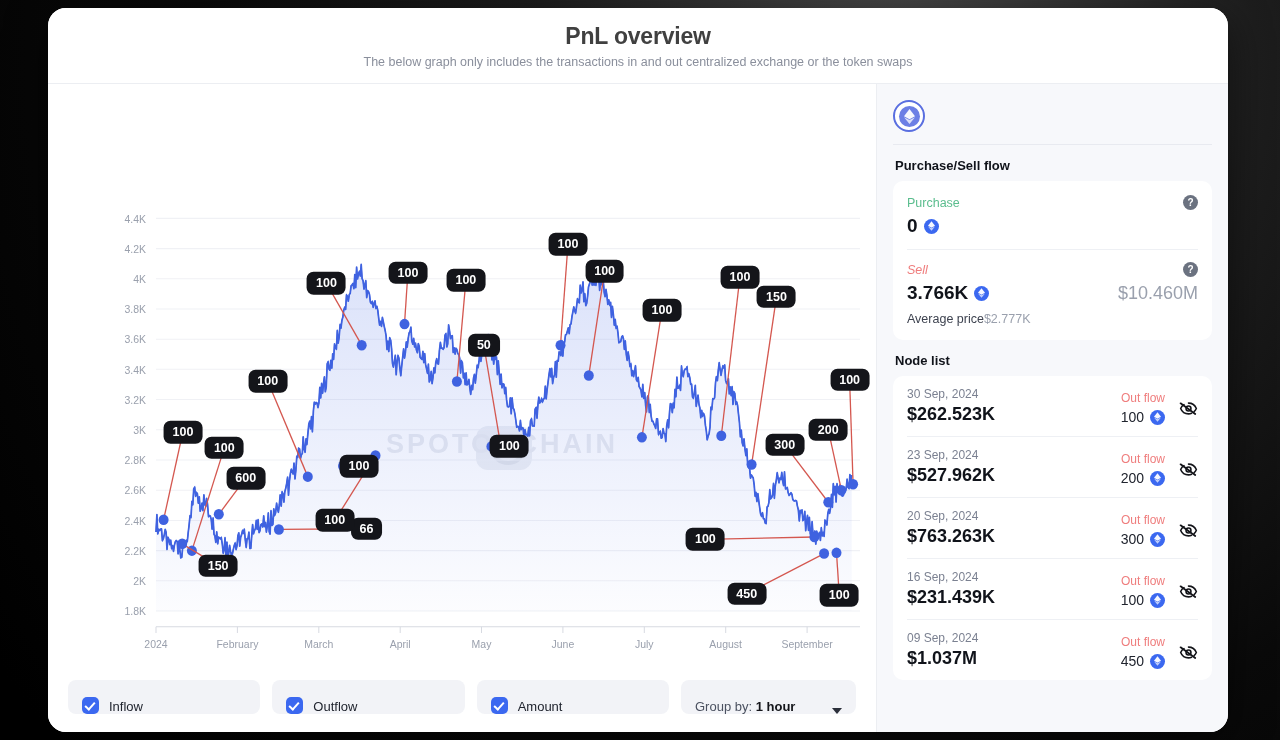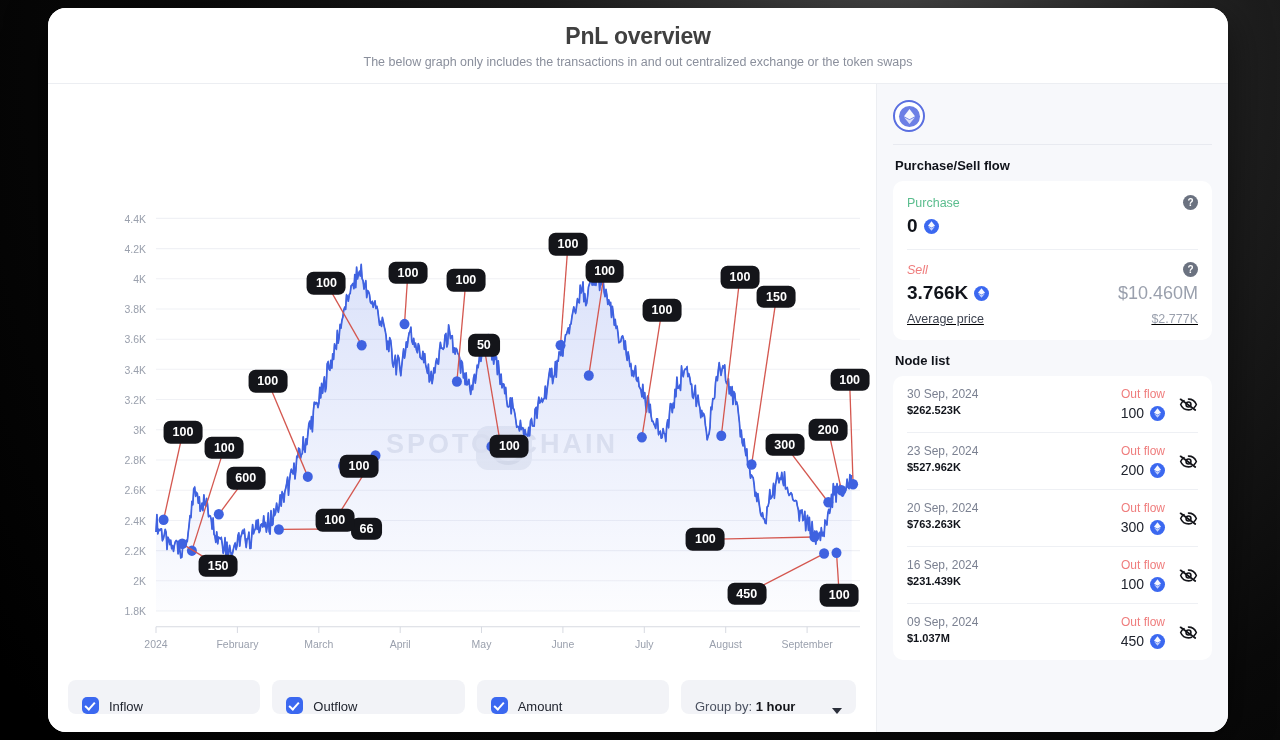--- a/index.html
+++ b/index.html
@@ -147,33 +147,33 @@
     display: flex; align-items: center; gap: 6px;
     font-size: 19px; font-weight: bold; color: #10131a;
   }
   .flow-usd { font-size: 18px; color: #9aa0ad; }
   .coin {
     width: 15px; height: 15px; border-radius: 50%;
     background: #3b68f0; display: inline-flex;
     align-items: center; justify-content: center; flex: 0 0 auto;
   }
   .avg-row {
-    display: flex; justify-content: space-between;
-    margin-top: 8px; font-size: 12.5px; text-decoration: underline;
+    display: flex; 
+    margin-top: 8px; font-size: 12.5px;
   }
   .avg-lbl { color: #3d424f; }
   .avg-val { color: #9aa0ad; }
   .node-card { background: #fff; border-radius: 10px; padding: 0 14px; }
   .node-row {
-    display: flex; align-items: flex-start; justify-content: space-between;
+    display: flex; align-items: flex-end; justify-content: space-between;
     padding: 11px 0;
   }
   .node-row + .node-row { border-top: 1px solid #eef0f4; }
   .node-date { font-size: 12px; color: #7b8191; }
-  .node-val { font-size: 11px; font-weight: bold; color: #10131a; margin-top: 3px; }
+  .node-val { font-size: 18px; font-weight: bold; color: #10131a; margin-top: 3px; }
   .node-right { text-align: right; }
   .node-flow { font-size: 12px; color: #ef7d7d; }
   .node-qty {
     display: flex; align-items: center; justify-content: flex-end;
     gap: 6px; font-size: 14px; color: #20242e; margin-top: 4px;
   }
   .node-cell { display: flex; align-items: center; gap: 14px; }
   .eye { width: 19px; height: 19px; flex: 0 0 auto; }
 </style>
 </head>

